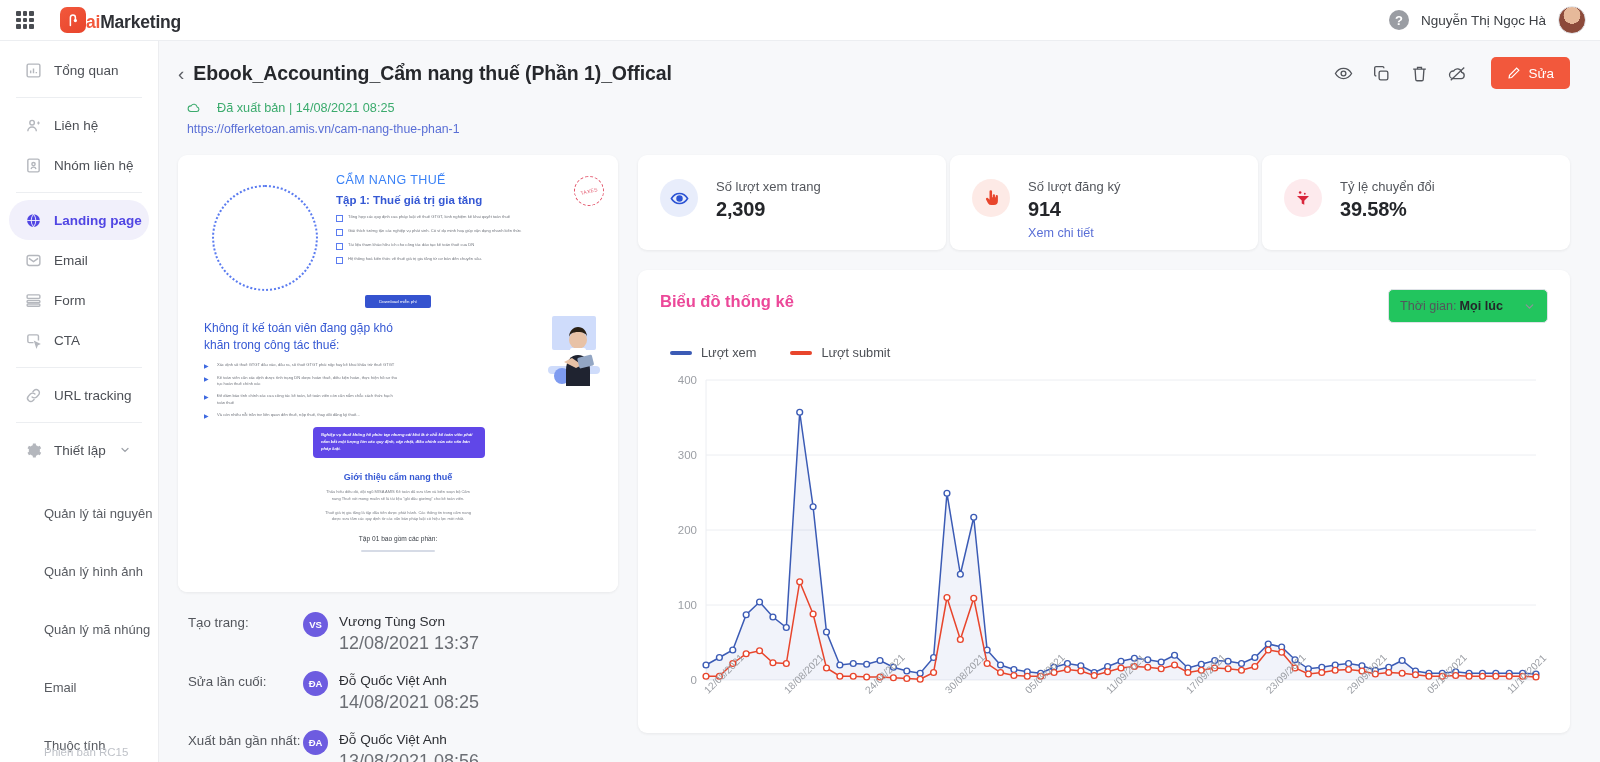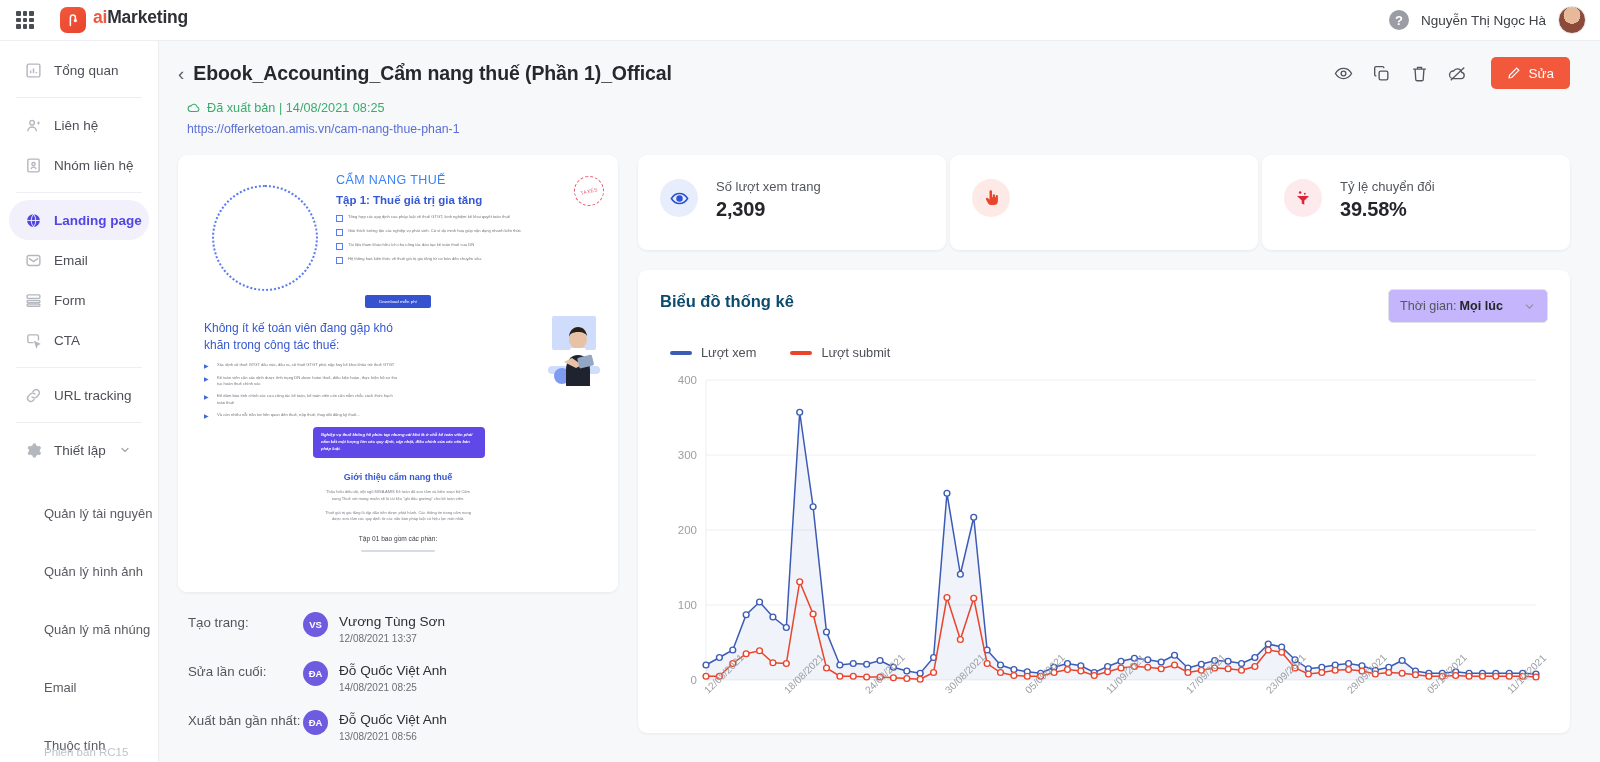--- a/index.html
+++ b/index.html
@@ -13,21 +13,21 @@
   
   .topbar {
     position: absolute; top: 0; left: 0; width: 1600px; height: 41px;
     background: #ffffff; border-bottom: 1px solid #eceef1;
     display: flex; align-items: center; z-index: 20;
   }
   .grid-icon { margin-left: 14px; width: 22px; height: 22px; display: grid;
     grid-template-columns: repeat(3, 1fr); grid-template-rows: repeat(3, 1fr);
     gap: 2px; padding: 2px; cursor: pointer; }
   .grid-icon i { background: #4a4d52; border-radius: 1px; display: block; }
-  .brand { display: flex; align-items: flex-start; margin-left: 24px; gap: 7px; cursor: pointer; }
+  .brand { display: flex; align-items: flex-end; margin-left: 24px; cursor: pointer; }
   .brand-mark {
     width: 26px; height: 26px; border-radius: 7px;
     background: linear-gradient(145deg,#f2583c,#e8452c);
     display: flex; align-items: center; justify-content: center;
   }
   .brand-text { font-size: 17.5px; font-weight: 700; letter-spacing: -.2px; }
   .brand-text .ai { color: #f2583c; }
   .brand-text .mk { color: #2f3136; }
   .topbar-right { margin-left: auto; display: flex; align-items: center; gap: 12px; margin-right: 14px; }
   .help-icon {
@@ -68,21 +68,21 @@
   .title-row { display: flex; align-items: center; }
   .back-arrow { font-size: 19px; color: #5b5e64; cursor: pointer; margin-right: 9px; line-height: 1; }
   .page-title { font-size: 19.5px; font-weight: 700; color: #26282c; letter-spacing: -.1px; }
   .head-actions { margin-left: auto; display: flex; align-items: center; gap: 19px; }
   .act-ico { width: 19px; height: 19px; color: #53565c; cursor: pointer; }
   .btn-edit {
     display: flex; align-items: center; gap: 7px; background: #f2583c; color: #fff;
     border: none; border-radius: 5px; height: 32px; padding: 0 16px;
     font-size: 13.5px; font-family: inherit; cursor: pointer; margin-left: 5px;
   }
-  .pub-row { display: flex; align-items: center; gap: 6px; margin-top: 12px; margin-left: 9px; }
+  .pub-row { display: flex; align-items: center; gap: 16px; margin-top: 12px; margin-left: 9px; }
   .pub-text { font-size: 12.7px; color: #3bab6d; }
   .url-link { display:block; margin-top: 7px; margin-left: 9px; font-size: 12.3px; color: #5a6fd6; text-decoration: none; cursor: pointer; }
   
   .content { display: flex; gap: 20px; padding: 19px 30px 0 19px; }
   .card { background: #fff; border-radius: 9px; box-shadow: 0 1px 3px rgba(22,24,31,.07); }
   .left-col { width: 440px; flex: 0 0 440px; }
   .preview {
     height: 437px; overflow: hidden; position: relative; padding: 10px 0 0;
   }
   .pv-inner { position: relative; width: 100%; height: 100%; background: #fff; }
@@ -119,36 +119,36 @@
   
   .meta { padding: 20px 10px 10px 10px; }
   .meta-row { display: flex; align-items: flex-start; margin-bottom: 17px; }
   .meta-lbl { width: 115px; flex: 0 0 115px; font-size: 13.3px; color: #53565c; padding-top: 3px; }
   .avatar-sm {
     width: 25px; height: 25px; border-radius: 50%; background: #6d5ce0; color: #fff;
     font-size: 9.5px; font-weight: 700; display: flex; align-items: center;
     justify-content: center; flex: 0 0 25px; margin-right: 11px;
   }
   .meta-name { font-size: 13.6px; color: #2e3035; }
-  .meta-time { font-size: 10px; color: #6b6e74; margin-top: 3px; }
+  .meta-time { font-size: 18px; color: #6b6e74; margin-top: 3px; }
   
   .right-col { flex: 1; min-width: 0; }
   .stats { display: flex; gap: 4px; }
   .stat { flex: 1; height: 95px; display: flex; align-items: flex-start; padding: 24px 0 0 22px; gap: 18px; }
   .stat-ico { width: 38px; height: 38px; border-radius: 50%; flex: 0 0 38px;
     display: flex; align-items: center; justify-content: center; }
   .stat-lbl { font-size: 13px; color: #53565c; }
   .stat-val { font-size: 20px; font-weight: 700; color: #24262a; margin-top: 4px; letter-spacing: -.2px; }
   .stat-link { font-size: 12.6px; color: #5a6fd6; margin-top: 5px; cursor: pointer; }
   .chart-card { margin-top: 20px; height: 463px; padding: 22px 22px 10px 22px; position: relative; }
-  .chart-title { font-size: 16.5px; font-weight: 700; color: #0c4a6e; }
+  .chart-title { font-size: 16.5px; font-weight: 700; color: #ec4899; }
   .select-time {
     position: absolute; right: 22px; top: 19px; width: 160px; height: 34px;
     border: 1px solid #dfe2e7; border-radius: 5px; display: flex; align-items: center;
-    padding: 0 11px; font-size: 12.6px; color: #53565c; cursor: pointer; background: #c4b5fd;
+    padding: 0 11px; font-size: 12.6px; color: #53565c; cursor: pointer; background: #22c55e;
   }
   .select-time b { color: #24262a; font-weight: 700; margin-left: 3px; }
   .select-time .sc { margin-left: auto; color: #8e9299; }
   .legend { display: flex; gap: 34px; margin-top: 34px; margin-left: 10px; }
   .lg { display: flex; align-items: center; gap: 9px; font-size: 12.8px; color: #4c4f55; cursor: pointer; }
   .lg i { width: 22px; height: 4px; border-radius: 2px; display: block; }
   .plot { position: relative; margin-top: 8px; height: 330px; }
   .plot svg { display: block; }
   .xlab { position: absolute; font-size: 10.2px; color: #9b9ea4; transform: rotate(-45deg);
     transform-origin: left top; white-space: nowrap; }
@@ -423,20 +423,25 @@
           <span>
             <div class="stat-lbl">Số lượt xem trang</div>
             <div class="stat-val">2,309</div>
           </span>
         </div>
         <div class="card stat">
           <span class="stat-ico" style="background:#fdeae6">
             <svg width="18" height="18" viewBox="0 0 24 24" fill="#e8452c">
                 <path d="M10 3.2a1.7 1.7 0 0 1 3.4 0V11h.9V8.6a1.5 1.5 0 0 1 3 0V11h.9V9.6a1.5 1.5 0 0 1 3 0V16a5.4 5.4 0 0 1-5.4 5.4h-2.2A5.6 5.6 0 0 1 8 18.9L5.4 14a1.6 1.6 0 0 1 2.5-1.9l2.1 2.2z"></path>
               </svg>
+          </span>
+          <span>
+            <div class="stat-lbl">Số lượt đăng ký</div>
+            <div class="stat-val">914</div>
+            <div class="stat-link">Xem chi tiết</div>
           </span>
         </div>
         <div class="card stat">
           <span class="stat-ico" style="background:#fdeaed">
             <svg width="18" height="18" viewBox="0 0 24 24" fill="#d9263c">
                 <circle cx="8.2" cy="4.6" r="1.7"></circle>
                 <circle cx="14.4" cy="6.3" r="1.2"></circle>
                 <path d="M4 9.4h16l-6.3 6.4V21l-3.4-1.6v-4z"></path>
               </svg>
           </span>

